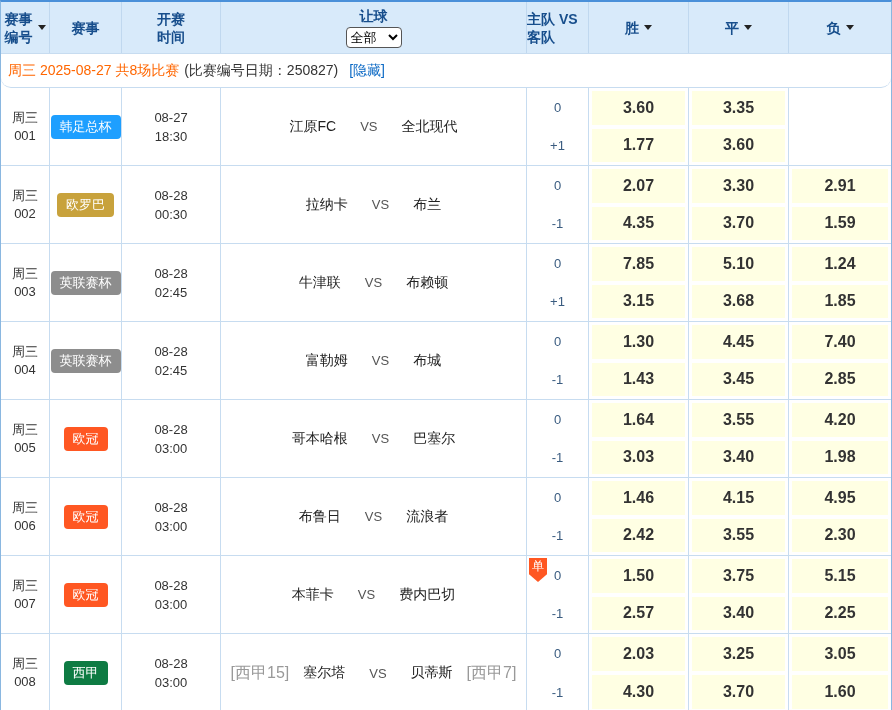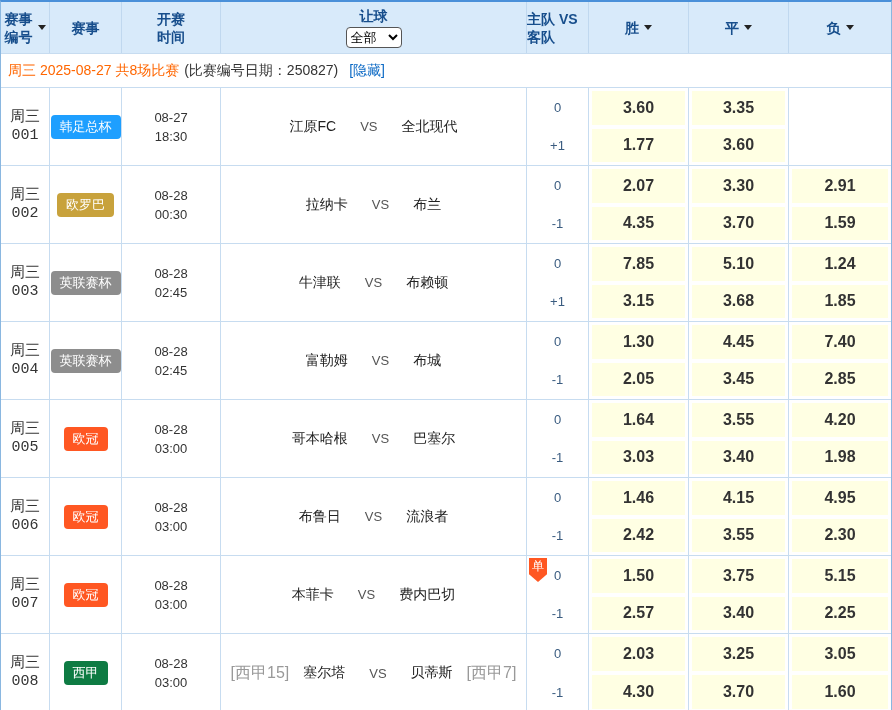--- a/index.html
+++ b/index.html
@@ -38,41 +38,41 @@
   .two-line { text-align:center; }
   .handicap-select {
     margin-top:2px; font-size:13px; height:21px; width:56px;
     border:1px solid #555; border-radius:4px; background:#fff; color:#000;
     font-family:inherit;
   }
   
   .subheader {
     height:34px; display:flex; align-items:center; padding-left:7px;
     background:#fff; border-bottom:1px solid #c7dcf0;
-    font-size:14px; gap:5px;
+    font-size:14px; gap:5px;border-radius:10px;
   }
   .sub-highlight { color:#ff6600; }
   .sub-detail { color:#333; }
   .sub-link { color:#0a68c4; cursor:pointer; margin-left:6px; }
   
   .match-row {
     display:grid;
     grid-template-columns:49px 72px 99px 306px 62px 100px 100px 102px;
     grid-template-rows:1fr 1fr;
     height:78px;
     border-bottom:1px solid #c7dcf0;
     background:#fff;
   }
   .match-row:last-child { border-bottom:none; }
   .cell { border-right:1px solid #c7dcf0; }
   .span2 {
     grid-row:1 / 3;
     display:flex; flex-direction:column; align-items:center; justify-content:center;
   }
-  .c-no { font-size:15px; color:#333; line-height:18px;font-family:Liberation Mono, monospace; }
+  .c-no { font-size:13px; color:#333; line-height:18px; }
   .badge {
     display:inline-block; padding:5px 9px; border-radius:4px;
     color:#fff; font-size:13px; line-height:14px; white-space:nowrap;
   }
   .c-time { font-size:13px; color:#333; line-height:19px; text-align:left; }
   .c-teams { flex-direction:row; gap:8px; font-size:14px; color:#222;align-items:center; }
   .team { font-weight:normal; }
   .vs { color:#555; font-size:13px; margin:0 16px; }
   .note { color:#999; font-size:16px; }
   .note.l { margin-right:6px; }
@@ -344,21 +344,21 @@
       </div>
       <div class="h-line">
         <span>-1</span>
       </div>
     </div>
     <div class="cell c-odds" style="grid-row:1/3">
       <div class="odds-sub first">
             <div class="odds-box">1.30</div>
           </div>
       <div class="odds-sub second">
-            <div class="odds-box">2.05</div>
+            <div class="odds-box">1.43</div>
           </div>
     </div>
     <div class="cell c-odds" style="grid-row:1/3">
       <div class="odds-sub first">
             <div class="odds-box">4.45</div>
           </div>
       <div class="odds-sub second">
             <div class="odds-box">3.45</div>
           </div>
     </div>

